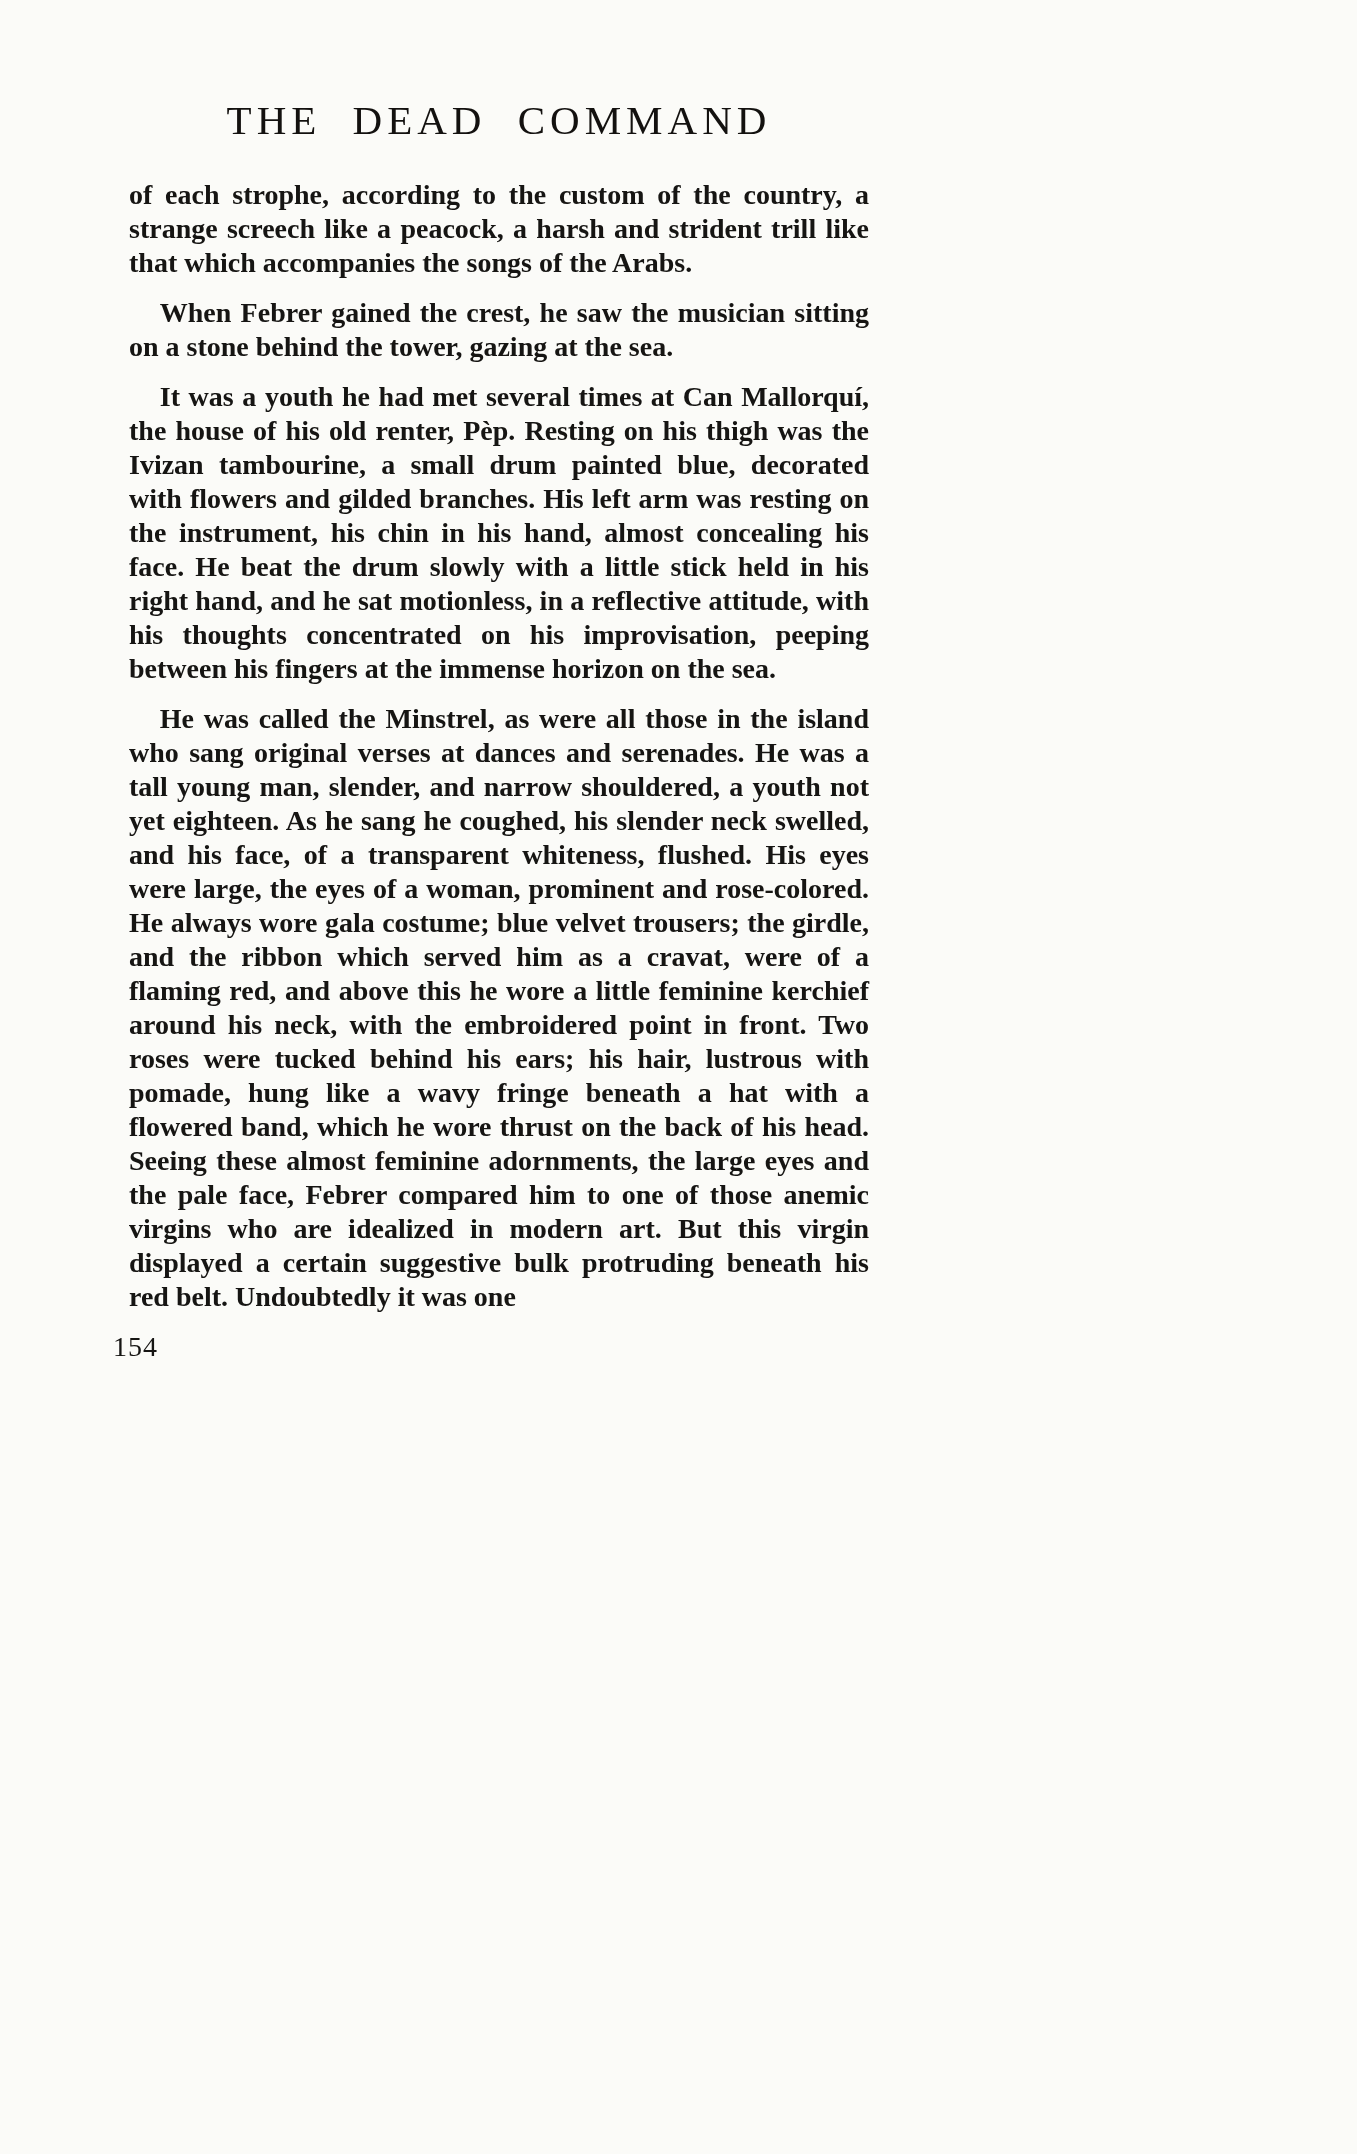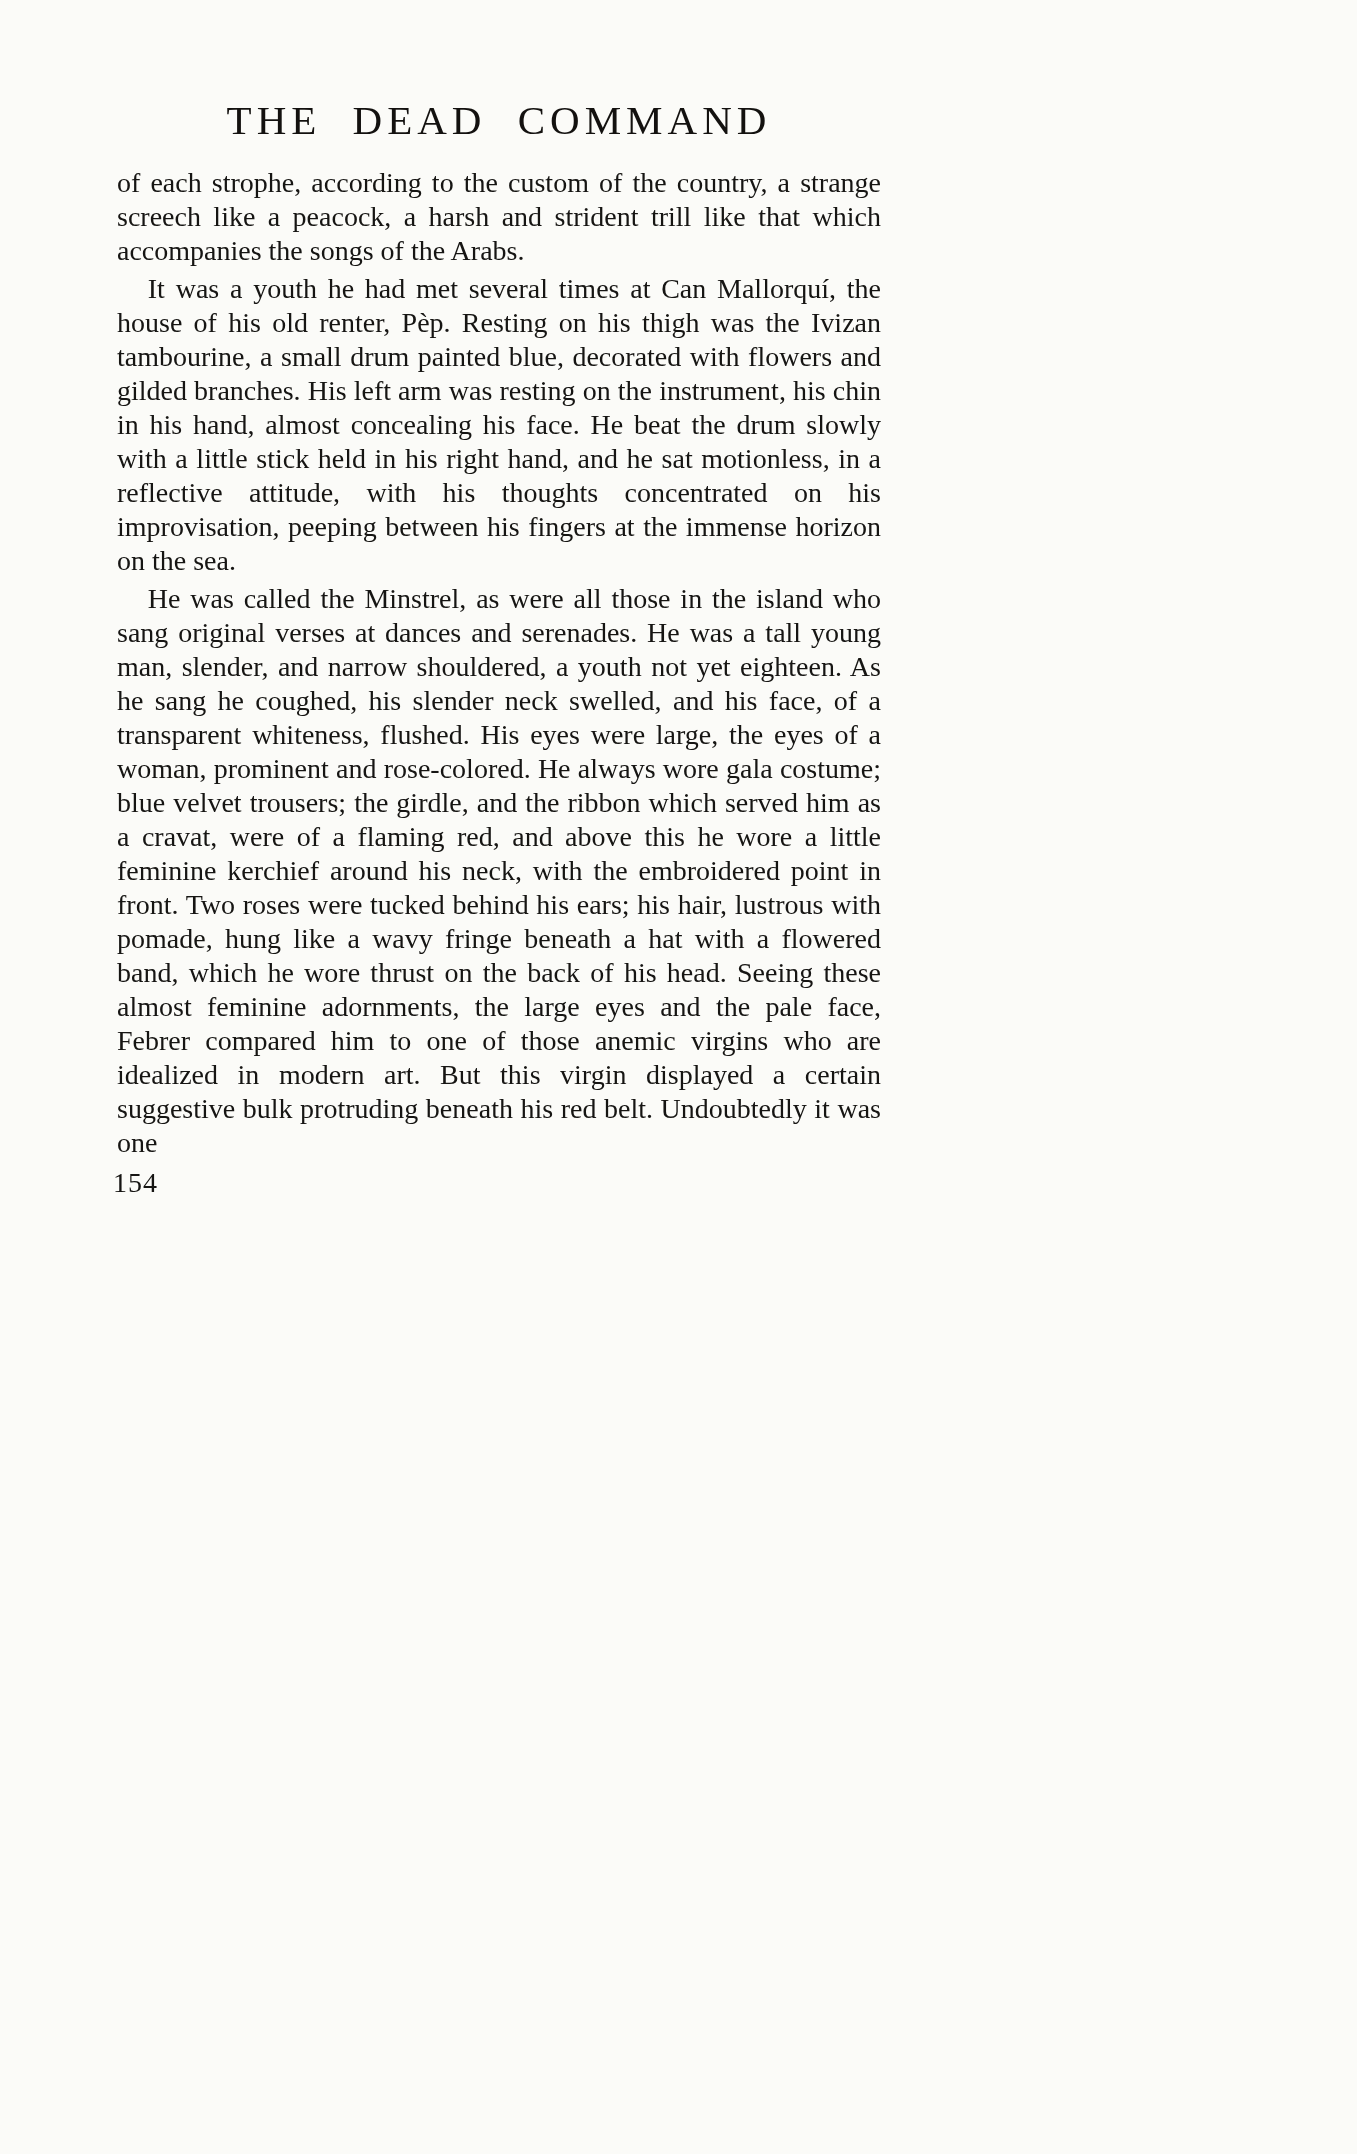--- a/index.html
+++ b/index.html
@@ -36,39 +36,41 @@
     position: absolute;
     top: 162px;
     left: 113px;
     width: 772px;
     font-size: 28px;
     line-height: 34px;
     text-align: justify;
     text-justify: inter-word;
   }
   .text-block p {
-    margin: 4px;
+    margin: 16px;
     padding: 0;
+    font-weight: bold;
   }
   .text-block p.indent {
     text-indent: 1.1em;
   }
   .page-number {
     margin-top: 6px;
     text-align: left;
     font-size: 28px;
     letter-spacing: 1px;
   }
 </style>
 </head>
 <body>
 
 <div class="page">
   <div class="title">THE DEAD COMMAND</div>
 
   <div class="text-block">
 
     <p>of each strophe, according to the custom of the country, a strange screech like a peacock, a harsh and strident trill like that which accompanies the songs of the Arabs.</p>
+      <p class="indent">When Febrer gained the crest, he saw the musician sitting on a stone behind the tower, gazing at the sea.</p>
       <p class="indent">It was a youth he had met several times at Can Mallorquí, the house of his old renter, Pèp. Resting on his thigh was the Ivizan tambourine, a small drum painted blue, decorated with flowers and gilded branches. His left arm was resting on the instrument, his chin in his hand, almost concealing his face. He beat the drum slowly with a little stick held in his right hand, and he sat motionless, in a reflective attitude, with his thoughts concentrated on his improvisation, peeping between his fingers at the immense horizon on the sea.</p>
       <p class="indent">He was called the Minstrel, as were all those in the island who sang original verses at dances and serenades. He was a tall young man, slender, and narrow shouldered, a youth not yet eighteen. As he sang he coughed, his slender neck swelled, and his face, of a transparent whiteness, flushed. His eyes were large, the eyes of a woman, prominent and rose-colored. He always wore gala costume; blue velvet trousers; the girdle, and the ribbon which served him as a cravat, were of a flaming red, and above this he wore a little feminine kerchief around his neck, with the embroidered point in front. Two roses were tucked behind his ears; his hair, lustrous with pomade, hung like a wavy fringe beneath a hat with a flowered band, which he wore thrust on the back of his head. Seeing these almost feminine adornments, the large eyes and the pale face, Febrer compared him to one of those anemic virgins who are idealized in modern art. But this virgin displayed a certain suggestive bulk protruding beneath his red belt. Undoubtedly it was one</p>
       <div class="page-number">154</div>
   </div>
 </div>
 
 </body></html>

